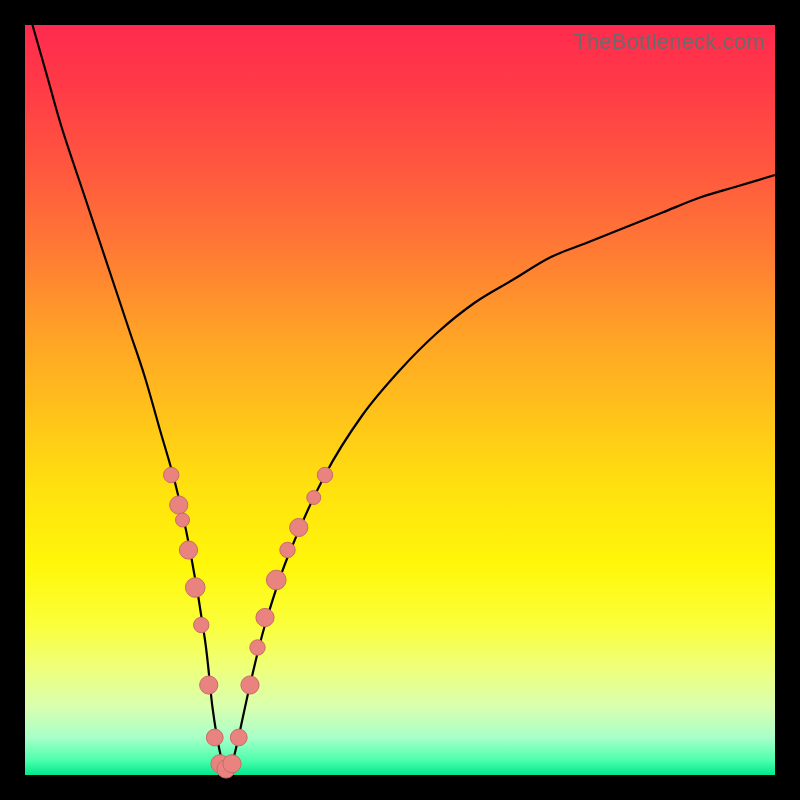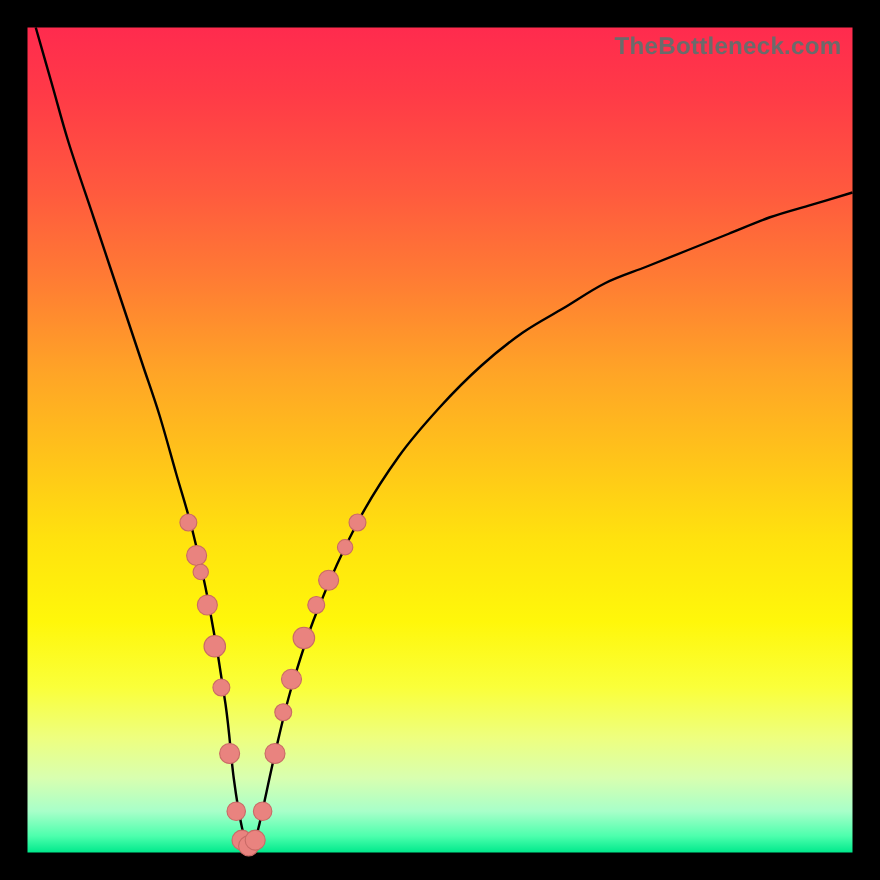--- a/index.html
+++ b/index.html
@@ -26,21 +26,21 @@
       #a8ffc9 95%,
       #4dffad 98%,
       #00e98c 100%);
   }
   .watermark {
     position: absolute;
     top: 4px;
     right: 10px;
     color: #6b6b6b;
     font-size: 22px;
-    font-weight: 700;
+    font-weight: 400;
     letter-spacing: 0.2px;
     user-select: none;
   }
   svg.curve { position: absolute; left: 0; top: 0; width: 750px; height: 750px; overflow: visible; }
   .curve-path { fill: none; stroke: #000; stroke-width: 2.2; }
   .annot { fill: #e9837f; stroke: #c96a66; stroke-width: 1; }
 </style>
 </head>
 <body>
 

